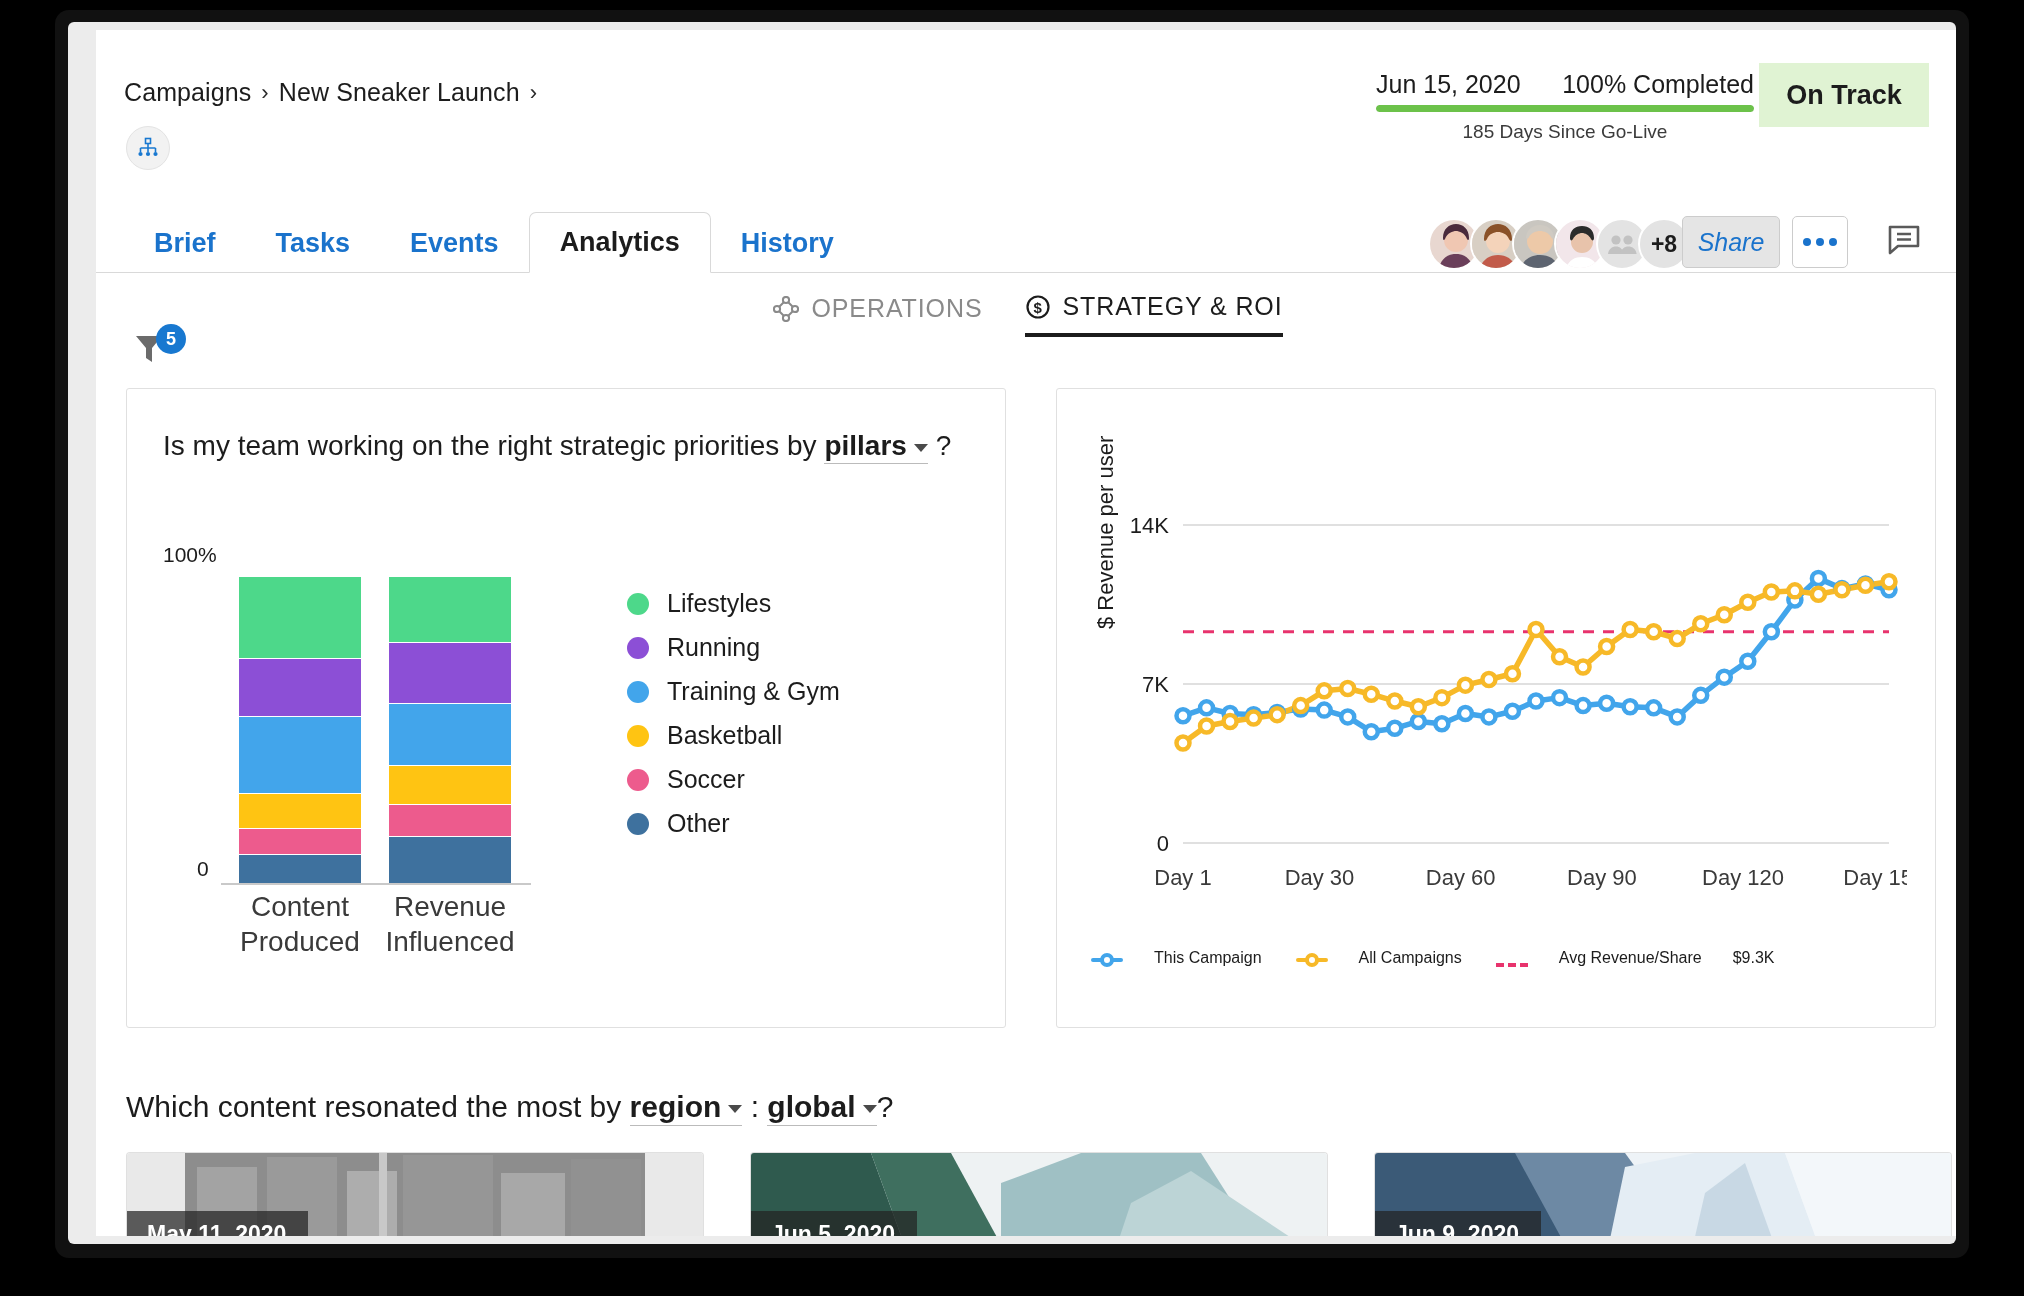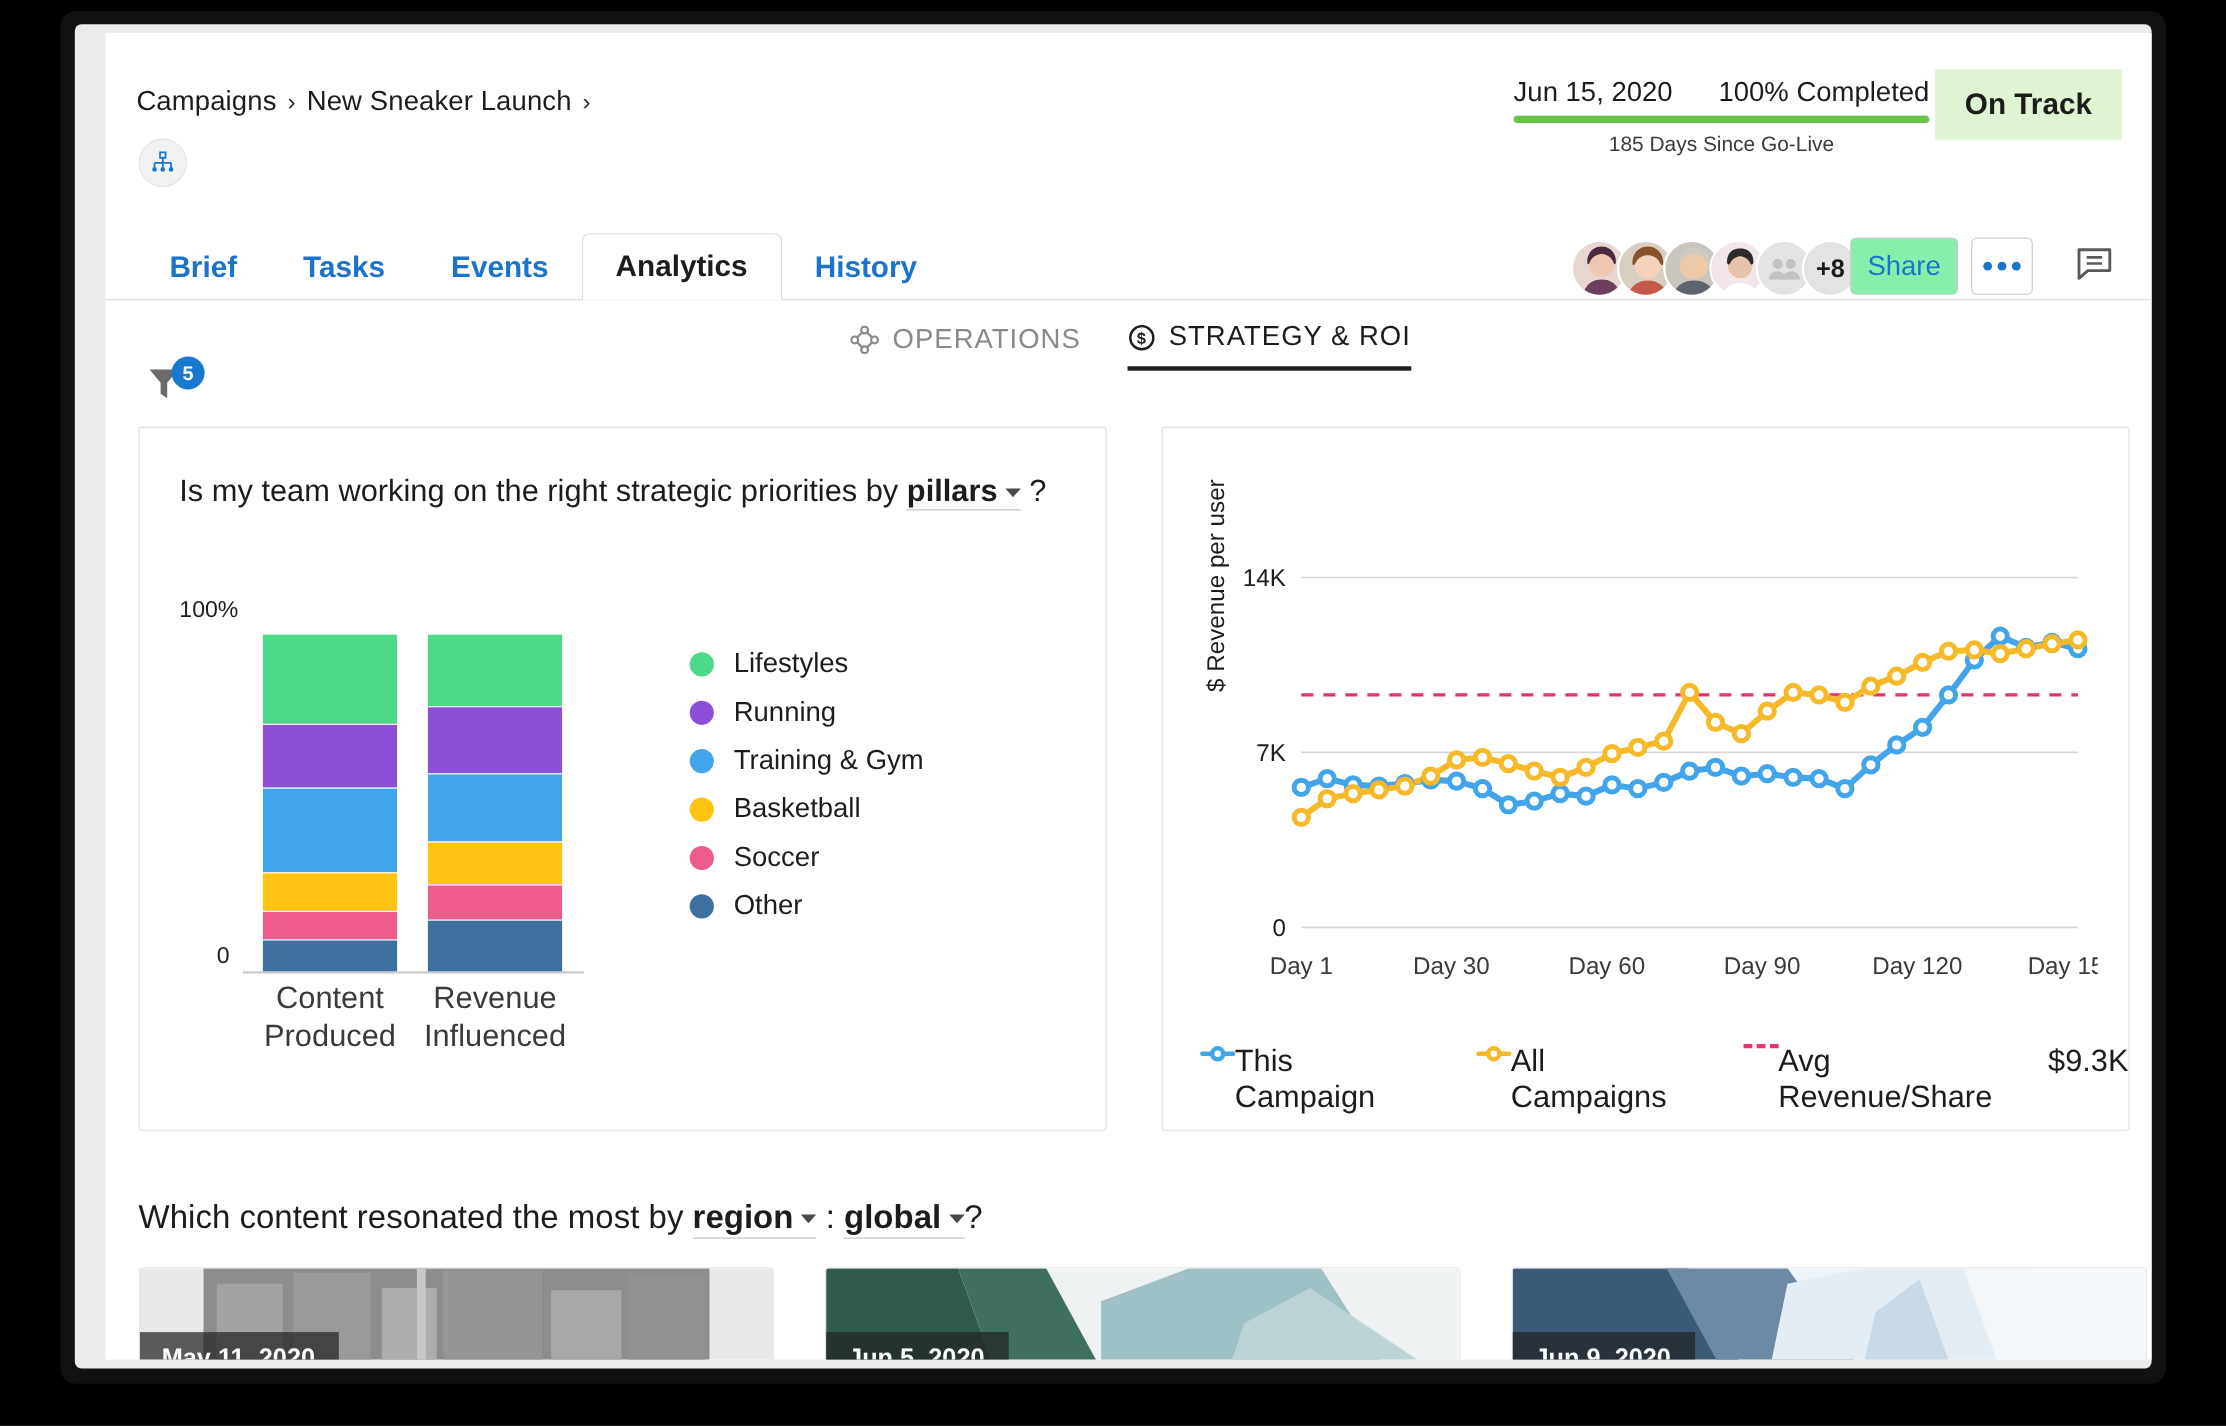--- a/index.html
+++ b/index.html
@@ -53,23 +53,23 @@
 
   .people { position: absolute; right: 270px; top: 188px; display: flex; align-items: center; }
   .avatar { width: 52px; height: 52px; border-radius: 50%; margin-left: -10px;
             border: 2px solid #fff; overflow: hidden; position: relative; }
   .avatar:first-child { margin-left: 0; }
   .av-more { background: #e3e3e3; display: flex; align-items: center; justify-content: center;
              font-size: 23px; color: #1c1c1c; font-weight: 600; }
   .av-group { background: #e3e3e3; display: flex; align-items: center; justify-content: center; }
 
   .share-btn { position: absolute; right: 180px; top: 186px; width: 98px; height: 52px;
-               border: 1px solid #ccc; border-radius: 5px; background: #86efac;
+               border: 1px solid #ccc; border-radius: 5px; background: #e5e5e5;
                display: flex; align-items: center; justify-content: center;
-               font-size: 25px; color: #1a73cc; cursor: pointer; }
+               font-size: 25px; color: #1a73cc; cursor: pointer; font-style: italic; }
   .more-btn { position: absolute; right: 112px; top: 186px; width: 56px; height: 52px;
               border: 1px solid #ccc; border-radius: 5px; background: #fff;
               display: flex; align-items: center; justify-content: center; cursor: pointer; }
   .dot3 { width: 8px; height: 8px; border-radius: 50%; background: #1a73cc; margin: 0 2.5px; display:inline-block;}
   .chat-btn { position: absolute; right: 32px; top: 186px; width: 48px; height: 48px;
               display: flex; align-items: center; justify-content: center; cursor: pointer; }
 
   
   .subtabs { position: absolute; left: 0; right: 0; top: 262px; display: flex;
              justify-content: center; gap: 42px; }
@@ -110,21 +110,21 @@
   .legend { position: absolute; left: 500px; top: 200px; }
   .legend-item { display: flex; align-items: center; gap: 18px; margin-bottom: 15px; }
   .legend-dot { width: 22px; height: 22px; border-radius: 50%; }
   .legend-label { font-size: 25px; color: #1c1c1c; }
 
   
   .lc { position: absolute; left: 30px; top: 120px; width: 820px; height: 420px; }
   .lc-ylabel { position: absolute; left: 6px; top: 120px; transform: rotate(-90deg);
                transform-origin: left top; font-size: 22px; color: #1c1c1c; white-space: nowrap; }
   .lc-legend { position: absolute; left: 34px; top: 560px; display: flex; align-items: center; gap: 34px; }
-  .ll-item { display: flex; align-items: flex-start; gap: 0; font-size: 28px; color: #1c1c1c; }
+  .ll-item { display: flex; align-items: flex-end; gap: 31px; font-size: 16px; color: #1c1c1c; }
   .ll-marker { width: 32px; height: 16px; position: relative; }
   .ll-line { position: absolute; top: 7px; left: 0; width: 32px; height: 4px; border-radius: 2px; }
   .ll-dot { position: absolute; top: 2px; left: 9px; width: 14px; height: 14px;
             border-radius: 50%; background: #fff; border: 4px solid; }
   .ll-dash { width: 32px; height: 0; border-top: 4px dashed #e8336d; }
 
   
   .bottom-q { position: absolute; left: 30px; top: 1060px; font-size: 30px; color: #1c1c1c; }
   .thumbs { position: absolute; left: 30px; top: 1122px; display: flex; gap: 46px; }
   .thumb { width: 578px; height: 110px; border-radius: 4px 4px 0 0; position: relative;

